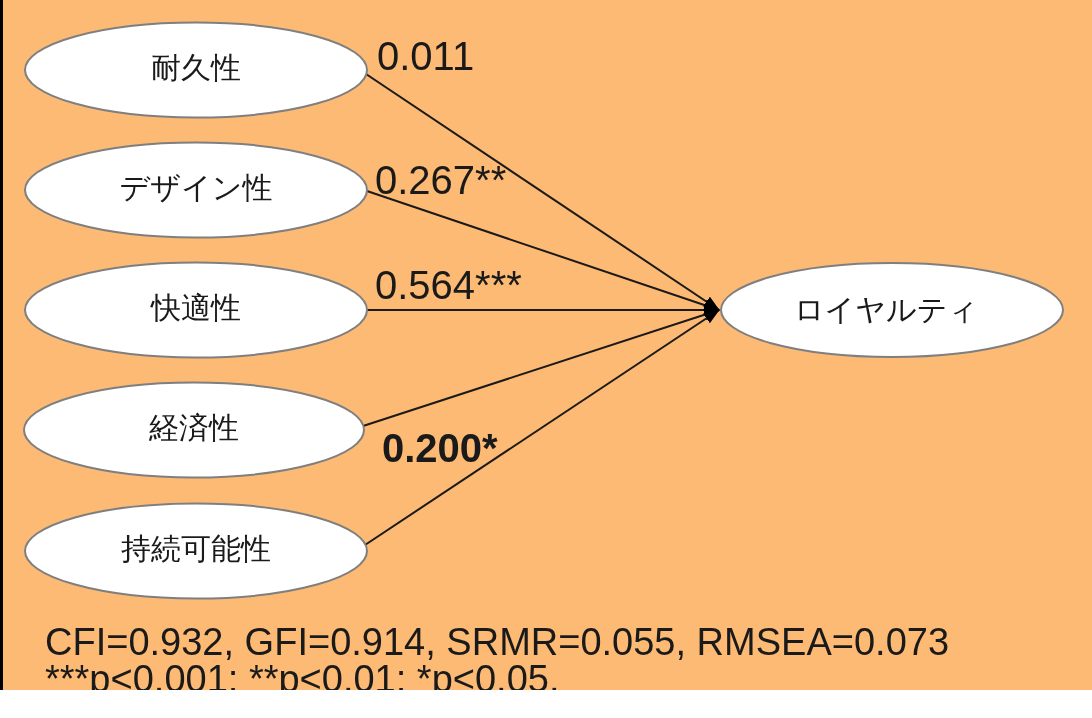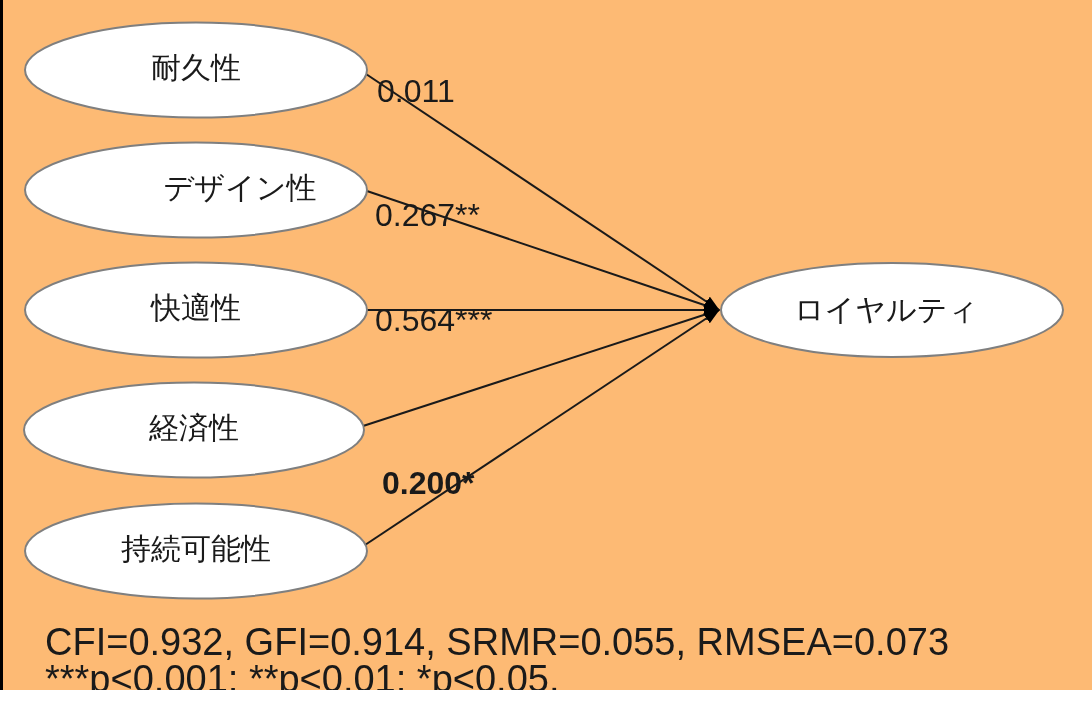--- a/index.html
+++ b/index.html
@@ -34,25 +34,24 @@
   .node-label {
     position: absolute;
     transform: translate(-50%, -50%);
     font-size: 30px;
     line-height: 1;
     white-space: nowrap;
     color: #1a1a1a;
   }
   .coef-label {
     position: absolute;
-    font-size: 32px;
+    font-size: 40px;
     line-height: 1.1;
     white-space: nowrap;
     color: #1a1a1a;
-    margin-top: 40px;
   }
   .stats-line {
     position: absolute;
     left: 45px;
     font-size: 38px;
     line-height: 1.2;
     white-space: nowrap;
     color: #1a1a1a;
   }
   .stats-line.first { top: 620px; }
@@ -80,21 +79,21 @@
 
     <ellipse cx="196" cy="70" rx="171" ry="47.5" fill="#ffffff" stroke="#7f7f7f" stroke-width="2"></ellipse>
     <ellipse cx="196" cy="190" rx="171" ry="47.5" fill="#ffffff" stroke="#7f7f7f" stroke-width="2"></ellipse>
     <ellipse cx="196" cy="310" rx="171" ry="47.5" fill="#ffffff" stroke="#7f7f7f" stroke-width="2"></ellipse>
     <ellipse cx="194" cy="430" rx="170" ry="47.5" fill="#ffffff" stroke="#7f7f7f" stroke-width="2"></ellipse>
     <ellipse cx="196" cy="551" rx="171" ry="47.5" fill="#ffffff" stroke="#7f7f7f" stroke-width="2"></ellipse>
     <ellipse cx="892" cy="310" rx="171" ry="47" fill="#ffffff" stroke="#7f7f7f" stroke-width="2"></ellipse>
   </svg>
 
   <div class="node-label" style="left:196px; top:68px;">耐久性</div>
-  <div class="node-label" style="left:196px; top:188px;margin-left:44px;">デザイン性</div>
+  <div class="node-label" style="left:196px; top:188px;">デザイン性</div>
   <div class="node-label" style="left:196px; top:308px;">快適性</div>
   <div class="node-label" style="left:194px; top:428px;">経済性</div>
   <div class="node-label" style="left:886px; top:310px;">ロイヤルティ</div>
   <div class="node-label" style="left:196px; top:549px;">持続可能性</div>
 
   <div class="coef-label" style="left:377px; top:34px;">0.011</div>
   <div class="coef-label" style="left:375px; top:158px;">0.267**</div>
   <div class="coef-label" style="left:375px; top:263px;">0.564***</div>
   <div class="coef-label" style="left:382px; top:426px;font-weight:bold;">0.200*</div>
 

